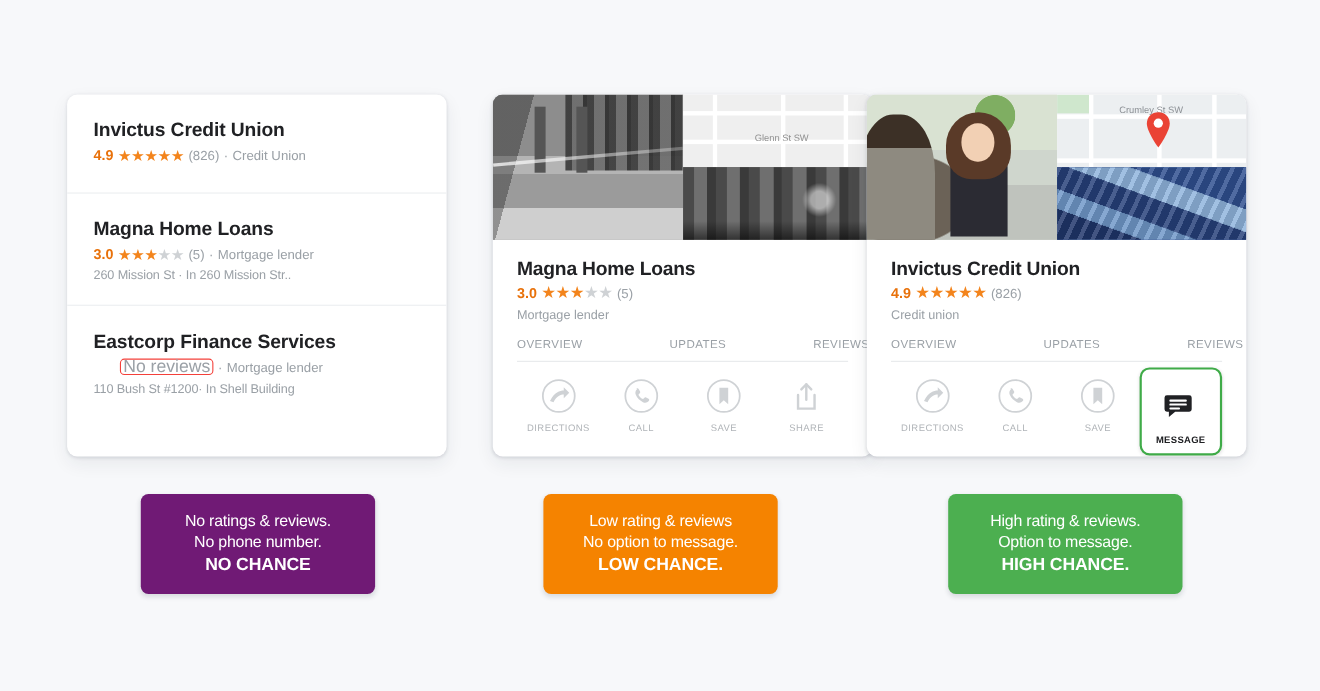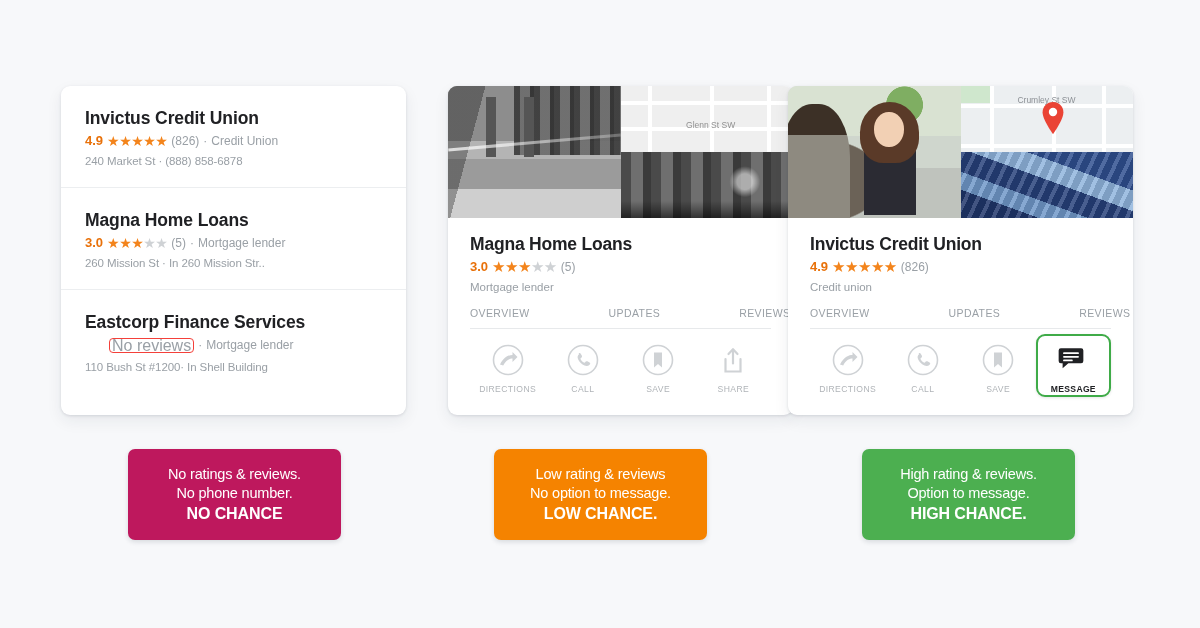--- a/index.html
+++ b/index.html
@@ -28,21 +28,21 @@
   }
   .result + .result { border-top: 1px solid #eceef0; }
   .result-name {
     font-size: 17.5px;
     font-weight: bold;
     color: #202124;
     letter-spacing: -.1px;
     margin-bottom: 5px;
   }
   .rating-line {
-    display: flex; align-items: flex-start; gap: 4px;
+    display: flex; align-items: center; gap: 4px;
     font-size: 12.5px; line-height: 14px; margin-bottom: 7px;
     white-space: nowrap;
   }
   .rating-num { color: #e8710a; font-weight: bold; font-size: 13px; }
   .stars { letter-spacing: -.5px; font-size: 14px; line-height: 14px; }
   .stars .on { color: #f3841c; }
   .stars .off { color: #cfd2d5; }
   .rating-meta { color: #9aa0a6; font-size: 12px; }
   .addr { color: #9aa0a6; font-size: 11.5px; letter-spacing: -.1px; }
 
@@ -186,21 +186,21 @@
     align-items:center; justify-content:flex-start;
   }
   .action .glyph { width:34px; height:34px; }
   .action .lbl {
     margin-top:7px; font-size:8.6px; color:#b0b4b8;
     letter-spacing:.4px; text-transform:uppercase;
   }
   .action.message {
     border:2px solid #3fab48; border-radius:9px;
     background:#fff; padding:7px 2px 7px 2px;
-    margin-top:-9px; height:63px; justify-content:space-between;
+    margin-top:-9px; height:80px; justify-content:flex-end;
     box-shadow:0 1px 3px rgba(0,0,0,.10);
   }
   .action.message .lbl { color:#202124; font-weight:bold; letter-spacing:.3px; }
 
   
   .banner {
     position:absolute; width:213px; height:91px;
     border-radius:7px;
     display:flex; flex-direction:column;
     align-items:center; justify-content:center;
@@ -223,21 +223,20 @@
 
     <div class="result">
       <div class="result-name">Invictus Credit Union</div>
       <div class="rating-line">
         <span class="rating-num">4.9</span>
         <span class="stars"><span class="on">★★★★★</span></span>
         <span class="rating-meta">(826)</span>
         <span class="rating-meta">·</span>
         <span class="rating-meta">Credit Union</span>
       </div>
-      <div class="addr">240 Market St · (888) 858-6878</div>
     </div>
 
     <div class="result">
       <div class="result-name">Magna Home Loans</div>
       <div class="rating-line">
         <span class="rating-num">3.0</span>
         <span class="stars"><span class="on">★★★</span><span class="off">★★</span></span>
         <span class="rating-meta">(5)</span>
         <span class="rating-meta">·</span>
         <span class="rating-meta">Mortgage lender</span>
@@ -418,21 +417,21 @@
             <rect x="8" y="10.5" width="18" height="2.1" rx="1" fill="#ffffff"></rect>
             <rect x="8" y="14.6" width="18" height="2.1" rx="1" fill="#ffffff"></rect>
             <rect x="8" y="18.7" width="11" height="2.1" rx="1" fill="#ffffff"></rect>
           </svg>
         </span>
         <span class="lbl">MESSAGE</span>
       </div>
     </div>
   </div>
 
-  <div class="banner" id="banner-red" style="background:#be185d">
+  <div class="banner" id="banner-red" style="background:#701a75">
     <div class="l1">No ratings &amp; reviews.</div>
     <div class="l2">No phone number.</div>
     <div class="l3">NO CHANCE</div>
   </div>
 
   <div class="banner" id="banner-orange" style="background:#f58300">
     <div class="l1">Low rating &amp; reviews</div>
     <div class="l2">No option to message.</div>
     <div class="l3">LOW CHANCE.</div>
   </div>

